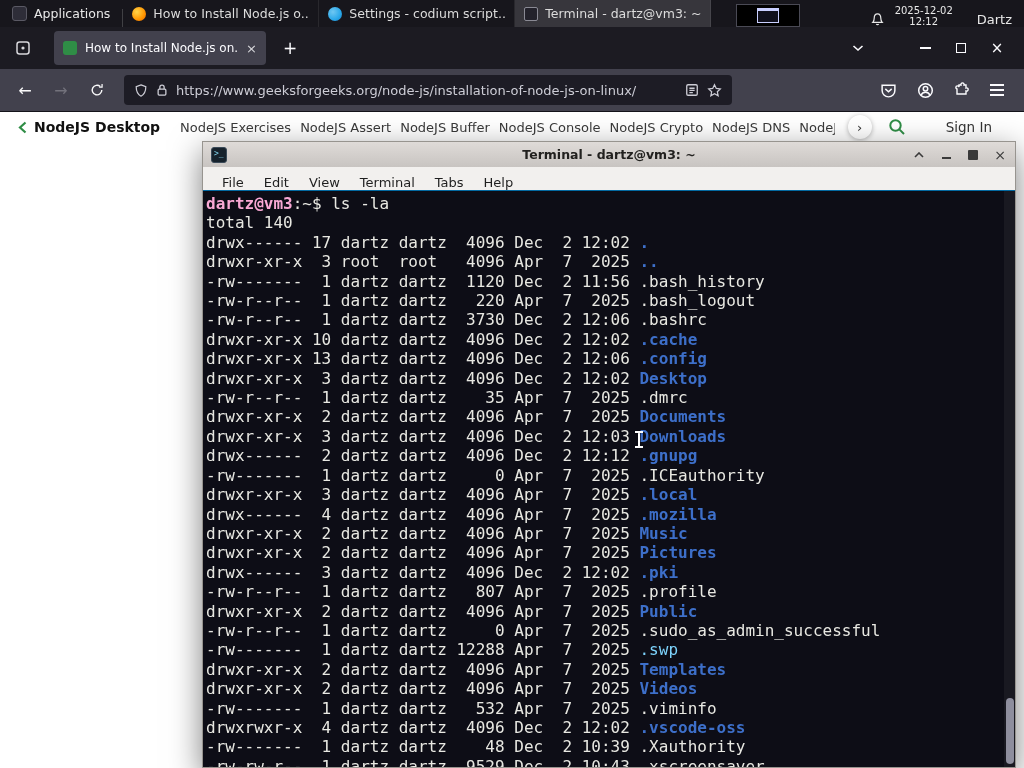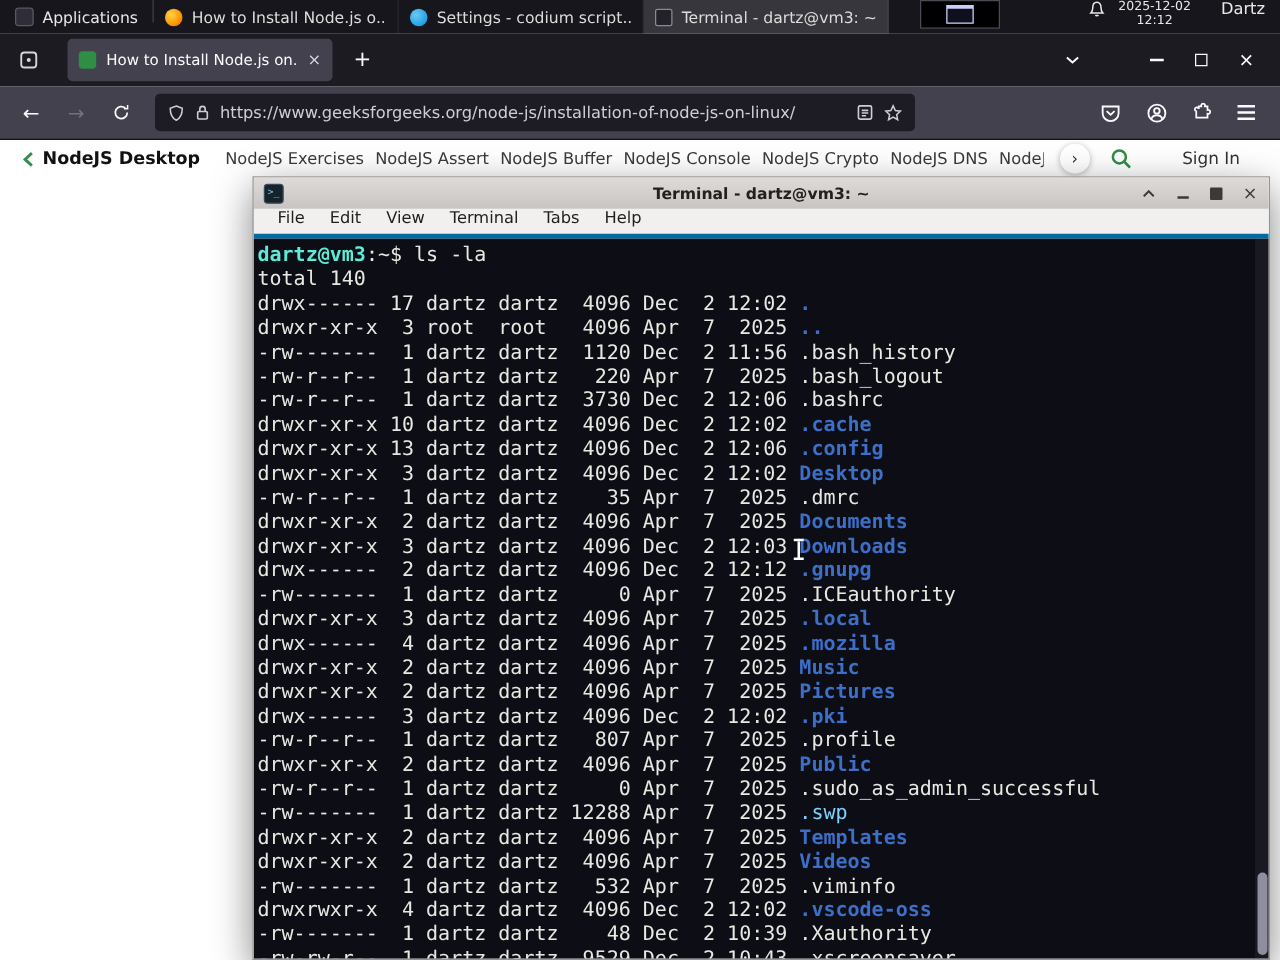--- a/index.html
+++ b/index.html
@@ -1,20 +1,20 @@
 <!DOCTYPE html>
 <html><head>
 <meta charset="utf-8">
 <style>
   *{margin:0;padding:0;box-sizing:border-box}
   html,body{width:1024px;height:768px;overflow:hidden;background:#fff;font-family:"DejaVu Sans",sans-serif}
   #stage{position:relative;width:1024px;height:768px;background:#fff}
 
   
-  #panel{position:absolute;top:0;left:0;width:1024px;height:27px;background:#17161c;display:flex;align-items:flex-start;color:#e8e8e8;font-size:12.5px;z-index:50}
+  #panel{position:absolute;top:0;left:0;width:1024px;height:27px;background:#17161c;display:flex;align-items:flex-end;color:#e8e8e8;font-size:12.5px;z-index:50}
   .apps{display:flex;align-items:center;gap:7px;padding:0 12px;height:27px}
   .apps-icon{width:15px;height:15px;border-radius:3px;background:#2e2d38;border:1px solid #5a5964}
   .psep{width:1px;height:18px;background:rgba(255,255,255,.18)}
   .task{display:flex;align-items:center;gap:7px;width:196px;height:27px;padding:0 9px;border-right:1px solid rgba(255,255,255,.08);color:#dcdcdc;overflow:hidden}
   .task.active{background:rgba(255,255,255,.14)}
   .tlabel{white-space:nowrap;overflow:hidden;font-size:12.5px}
   .ic-ff{width:14px;height:14px;border-radius:50%;background:radial-gradient(circle at 35% 35%,#ffd54a,#ff9500 60%,#e66000);flex:none}
   .ic-cod{width:14px;height:14px;border-radius:50%;background:radial-gradient(circle at 35% 35%,#6fc7f2,#2aa8ea 60%,#1b7fc4);flex:none}
   .ic-term{width:14px;height:14px;border-radius:2px;background:#23222b;border:1px solid #8a8a94;flex:none}
   .pager{margin-left:auto;margin-right:70px;width:64px;height:23px;background:#000;border:1px solid #4a4a55;display:grid;place-items:center}
@@ -63,21 +63,21 @@
   #term{position:absolute;left:202px;top:141px;width:814px;height:627px;border:1px solid #97948f;box-shadow:0 10px 30px rgba(0,0,0,.5);display:flex;flex-direction:column;overflow:hidden;z-index:30}
   .ttl{height:25px;background:linear-gradient(#dfdbd8,#c8c4c1);display:flex;align-items:center;padding:0 8px;position:relative;flex:none}
   .ticon2{width:16px;height:16px;border-radius:3px;background:#16222c;border:1px solid #3a4a58;position:relative;z-index:1}
   .ticon2::after{content:">_";color:#7fd0e8;font-size:8px;font-family:"DejaVu Sans Mono",monospace;position:absolute;left:2px;top:1px}
   .ttext{position:absolute;left:0;right:0;text-align:center;font-weight:bold;font-size:12.5px;color:#22211f;pointer-events:none}
   .tbtns{margin-left:auto;display:flex;align-items:center;gap:13px;color:#3a3a3a;z-index:1}
   .tbtn{display:grid;place-items:center;width:14px;height:14px}
   .maxdark{width:10px;height:10px;background:#3a3a3a;border-radius:1px}
   .tmin{width:9px;height:2px;background:#3a3a3a;margin-top:6px}
   .tclose{font-size:14px;line-height:1;color:#3a3a3a}
-  .tmenu{height:24px;background:#f2f0ee;border-bottom:4px solid #0369a1;display:flex;align-items:flex-start;font-size:13px;color:#1f1f1f;padding-left:9px;flex:none}
+  .tmenu{height:24px;background:#f2f0ee;border-bottom:1px solid #0369a1;display:flex;align-items:flex-end;font-size:13px;color:#1f1f1f;padding-left:9px;flex:none}
   .tmenu span{padding:0 10px}
   .tscreen{flex:1;position:relative;font-family:"DejaVu Sans Mono",monospace;font-size:16px;line-height:19.4px;padding:3px 14px 0 3px;overflow:hidden}
   #tlines div{white-space:pre}
   .tscroll{position:absolute;top:0;right:0;bottom:0;width:11px;background:rgba(255,255,255,.05)}
   .tthumb{position:absolute;right:1px;bottom:3px;width:8px;height:66px;background:#8e8e9e;border-radius:4px}
 
   
   .ibeam{position:absolute;left:634px;top:431px;width:10px;height:17px;z-index:60;pointer-events:none}
   .ibeam::before{content:"";position:absolute;left:4px;top:0;bottom:0;width:2px;background:#fff;box-shadow:0 0 1px #000}
   .ibeam::after{content:"";position:absolute;left:1px;top:0;width:8px;height:2px;background:#fff;box-shadow:0 15px 0 #fff,0 0 1px #000}
@@ -245,21 +245,21 @@
     <div class="tmenu">
       <span>File</span>
       <span>Edit</span>
       <span>View</span>
       <span>Terminal</span>
       <span>Tabs</span>
       <span>Help</span>
     </div>
     <div class="tscreen" id="tscreen" style="background: rgb(13, 13, 22); color: rgb(232, 232, 226);">
       <div id="tlines">
-          <div><span style="color: #5eead4; font-weight: bold;">dartz@vm3</span><span>:~$ </span><span>ls -la</span></div>
+          <div><span style="color: #f9a8d4; font-weight: bold;">dartz@vm3</span><span>:~$ </span><span>ls -la</span></div>
           <div><span>total 140</span></div>
           <div><span>drwx------ 17 dartz dartz  4096 Dec  2 12:02 </span><span style="color: rgb(61, 111, 201); font-weight: bold;">.</span></div>
           <div><span>drwxr-xr-x  3 root  root   4096 Apr  7  2025 </span><span style="color: rgb(61, 111, 201); font-weight: bold;">..</span></div>
           <div><span>-rw-------  1 dartz dartz  1120 Dec  2 11:56 </span><span>.bash_history</span></div>
           <div><span>-rw-r--r--  1 dartz dartz   220 Apr  7  2025 </span><span>.bash_logout</span></div>
           <div><span>-rw-r--r--  1 dartz dartz  3730 Dec  2 12:06 </span><span>.bashrc</span></div>
           <div><span>drwxr-xr-x 10 dartz dartz  4096 Dec  2 12:02 </span><span style="color: rgb(61, 111, 201); font-weight: bold;">.cache</span></div>
           <div><span>drwxr-xr-x 13 dartz dartz  4096 Dec  2 12:06 </span><span style="color: rgb(61, 111, 201); font-weight: bold;">.config</span></div>
           <div><span>drwxr-xr-x  3 dartz dartz  4096 Dec  2 12:02 </span><span style="color: rgb(61, 111, 201); font-weight: bold;">Desktop</span></div>
           <div><span>-rw-r--r--  1 dartz dartz    35 Apr  7  2025 </span><span>.dmrc</span></div>

